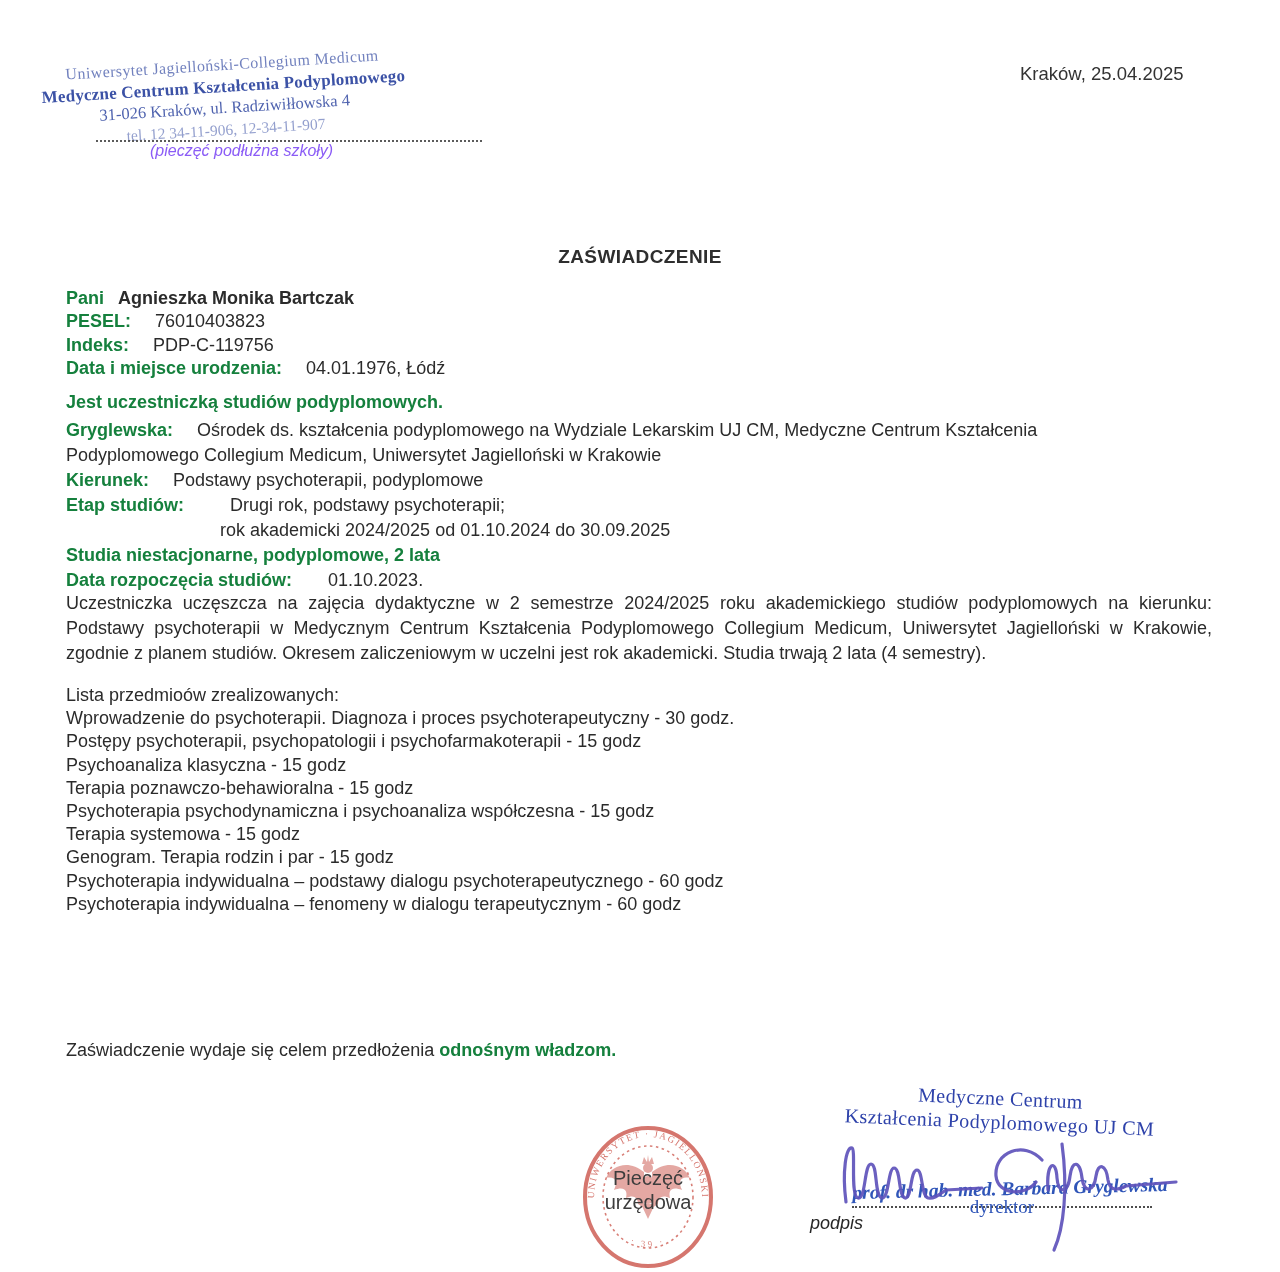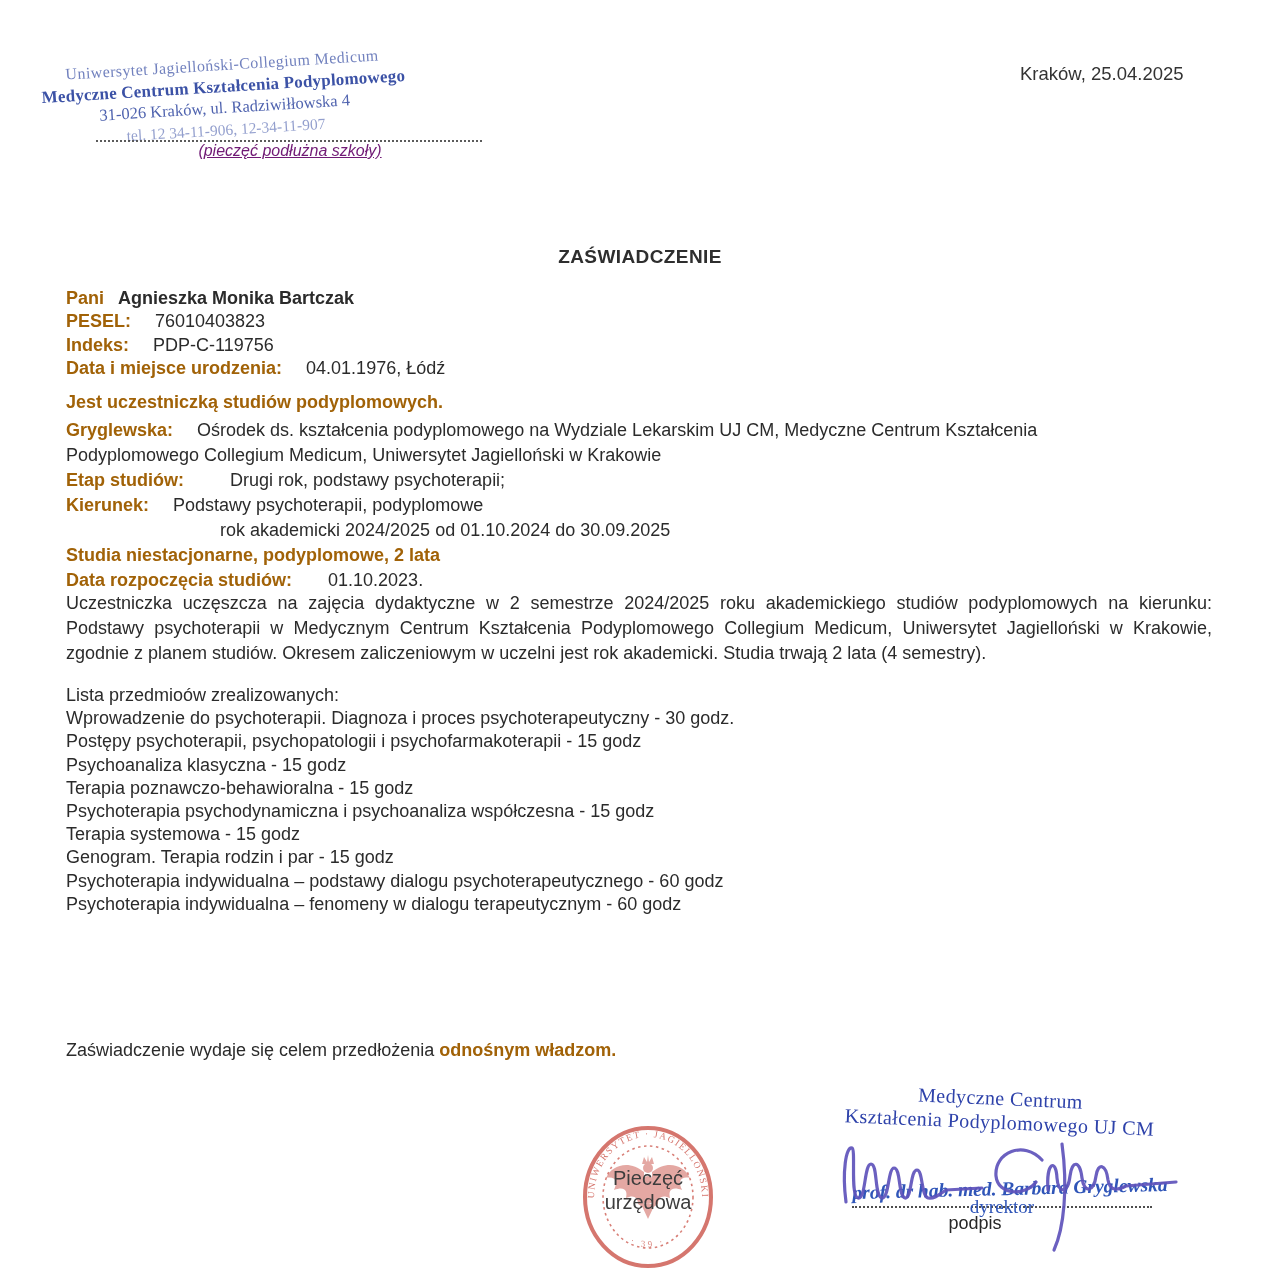--- a/index.html
+++ b/index.html
@@ -15,33 +15,33 @@
     transform:rotate(-3.5deg); transform-origin:center;
     color:#3c52a6; font-family:"Liberation Serif", serif; line-height:21.5px;
   }
   .school-stamp .l1 { font-size:16px; opacity:.72; letter-spacing:.4px; }
   .school-stamp .l2 { font-size:17px; font-weight:700; letter-spacing:.2px; }
   .school-stamp .l3 { font-size:16.5px; opacity:.9; }
   .school-stamp .l4 { font-size:15.5px; opacity:.55; }
 
   .top-rule { left:96px; top:122px; width:386px; height:18px;
     border-bottom:2px dotted #3f3f3f; opacity:.85; }
-  .stamp-caption { left:150px; top:142px; width:280px; text-align:center;
-    font-style:italic; font-size:16px; color:#701a75;text-decoration:underline; }
+  .stamp-caption { left:150px; top:142px; width:280px; text-align:left;
+    font-style:italic; font-size:16px; color:#8b5cf6; }
 
   .city-date { left:1020px; top:63px; width:200px; font-size:18.5px; color:#333; }
 
   
   .doc-title { left:0; top:246px; width:1280px; text-align:center;
     font-size:19px; font-weight:700; letter-spacing:.4px; color:#2e2e2e; }
 
   
   .info { left:66px; top:287px; width:1150px; line-height:23.4px; font-size:18px; }
   .details { left:66px; top:390px; width:1150px; line-height:25px; font-size:18px; }
-  b { font-weight:700; color:#a16207; }
+  b { font-weight:700; color:#15803d; }
   .v  { margin-left:24px; }
   .v-name { margin-left:14px; font-weight:700; }
   .v-wide { margin-left:46px; }
   .v-med  { margin-left:36px; }
   .indent2 { padding-left:154px; }
   .unit-line { width:1060px; }
 
   .paragraph { left:66px; top:591px; width:1146px; font-size:18px;
     line-height:25px; text-align:justify; }
   .subjects { left:66px; top:684px; width:1160px; font-size:18px; line-height:23.2px; }
@@ -58,22 +58,22 @@
     transform:rotate(2.5deg); color:#2e42aa;
     font-family:"Liberation Serif", serif; font-size:20px; line-height:24px;
     letter-spacing:.4px; }
   .signer { left:830px; top:1178px; width:360px; text-align:center;
     transform:rotate(-1.5deg); font-family:"Liberation Serif", serif;
     font-style:italic; font-weight:600; font-size:19.5px; color:#2f55b8; z-index:2; }
   .sig-rule { left:852px; top:1188px; width:300px; height:18px;
     border-bottom:2px dotted #3a3a3a; opacity:.9; z-index:1; }
   .role { left:852px; top:1196px; width:300px; text-align:center;
     font-family:"Liberation Serif", serif; font-size:19px; color:#2f55b8; z-index:2; }
-  .podpis { left:810px; top:1213px; width:330px; text-align:center;
-    font-size:18px; color:#262626; z-index:2; }
+  .podpis { left:810px; top:1213px; width:330px; 
+    font-style:italic; font-size:18px; color:#262626; z-index:2; }
   .signature-svg { left:836px; top:1138px; width:350px; height:120px;
     z-index:5; pointer-events:none; overflow:visible; }
 </style>
 </head>
 <body>
 
 <div class="page">
 
   <div class="abs school-stamp">
     <div class="l1">Uniwersytet Jagielloński-Collegium Medicum</div>
@@ -104,24 +104,24 @@
   </div>
 
   <div class="abs details">
     <div style="margin-bottom:3px;">
       <b>Jest uczestniczką studiów podyplomowych.</b>
     </div>
     <div class="unit-line">
       <b>Gryglewska:</b><span class="v">Ośrodek ds. kształcenia podyplomowego na Wydziale Lekarskim UJ CM, Medyczne Centrum Kształcenia Podyplomowego Collegium Medicum, Uniwersytet Jagielloński w Krakowie</span>
     </div>
     <div>
-      <b>Etap studiów:</b><span class="v-wide">Drugi rok, podstawy psychoterapii;</span>
+      <b>Kierunek:</b><span class="v">Podstawy psychoterapii, podyplomowe</span>
     </div>
     <div>
-      <b>Kierunek:</b><span class="v">Podstawy psychoterapii, podyplomowe</span>
+      <b>Etap studiów:</b><span class="v-wide">Drugi rok, podstawy psychoterapii;</span>
     </div>
     <div class="indent2">rok akademicki 2024/2025 od 01.10.2024 do 30.09.2025</div>
     <div>
       <b>Studia niestacjonarne, podyplomowe, 2 lata</b>
     </div>
     <div>
       <b>Data rozpoczęcia studiów:</b><span class="v-med">01.10.2023.</span>
     </div>
   </div>
 

